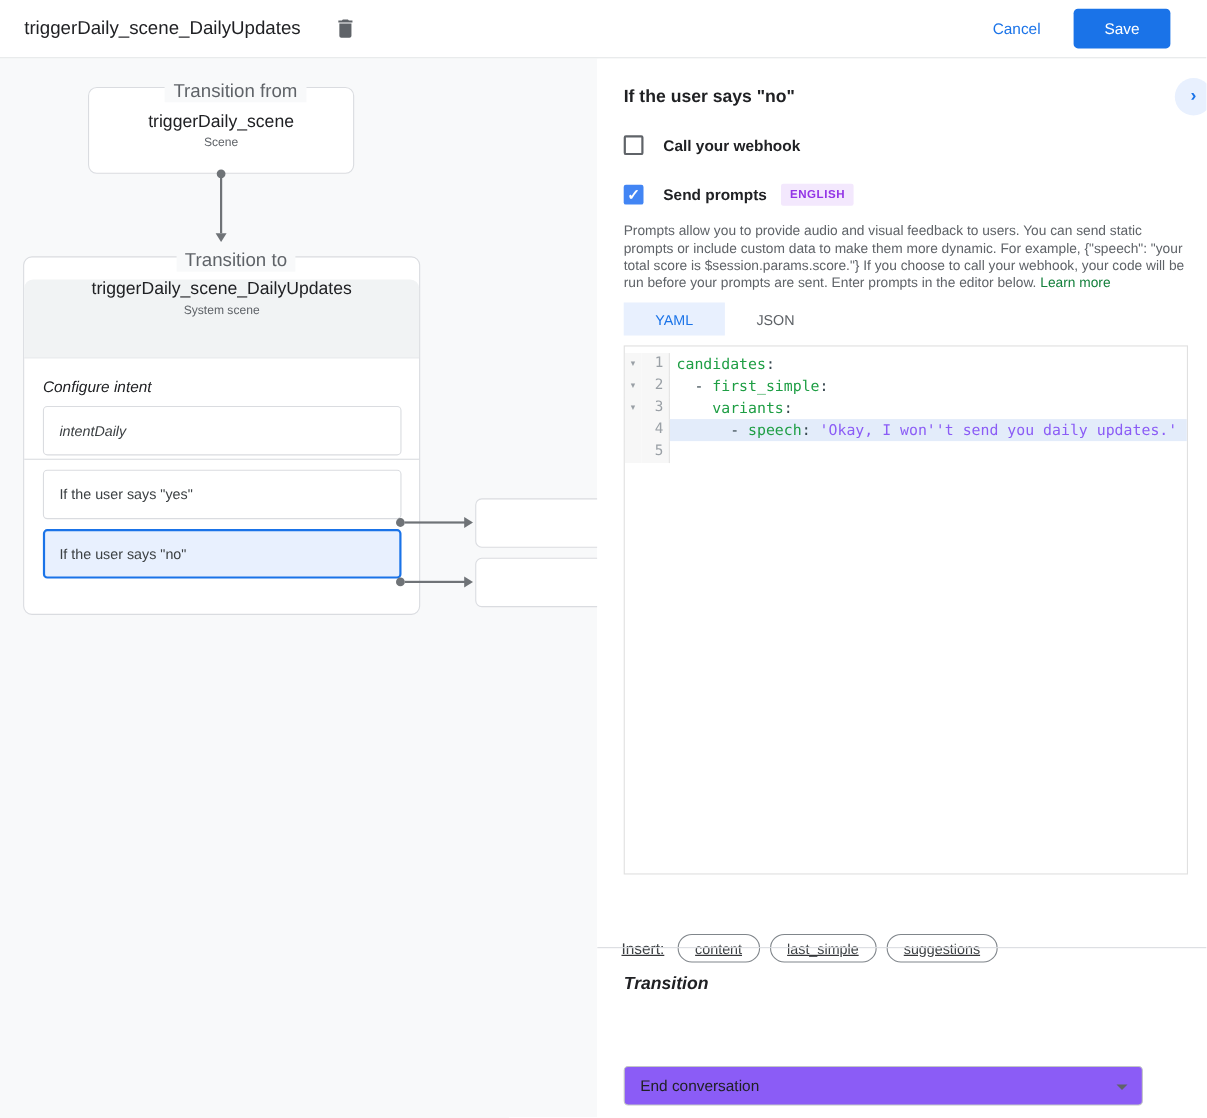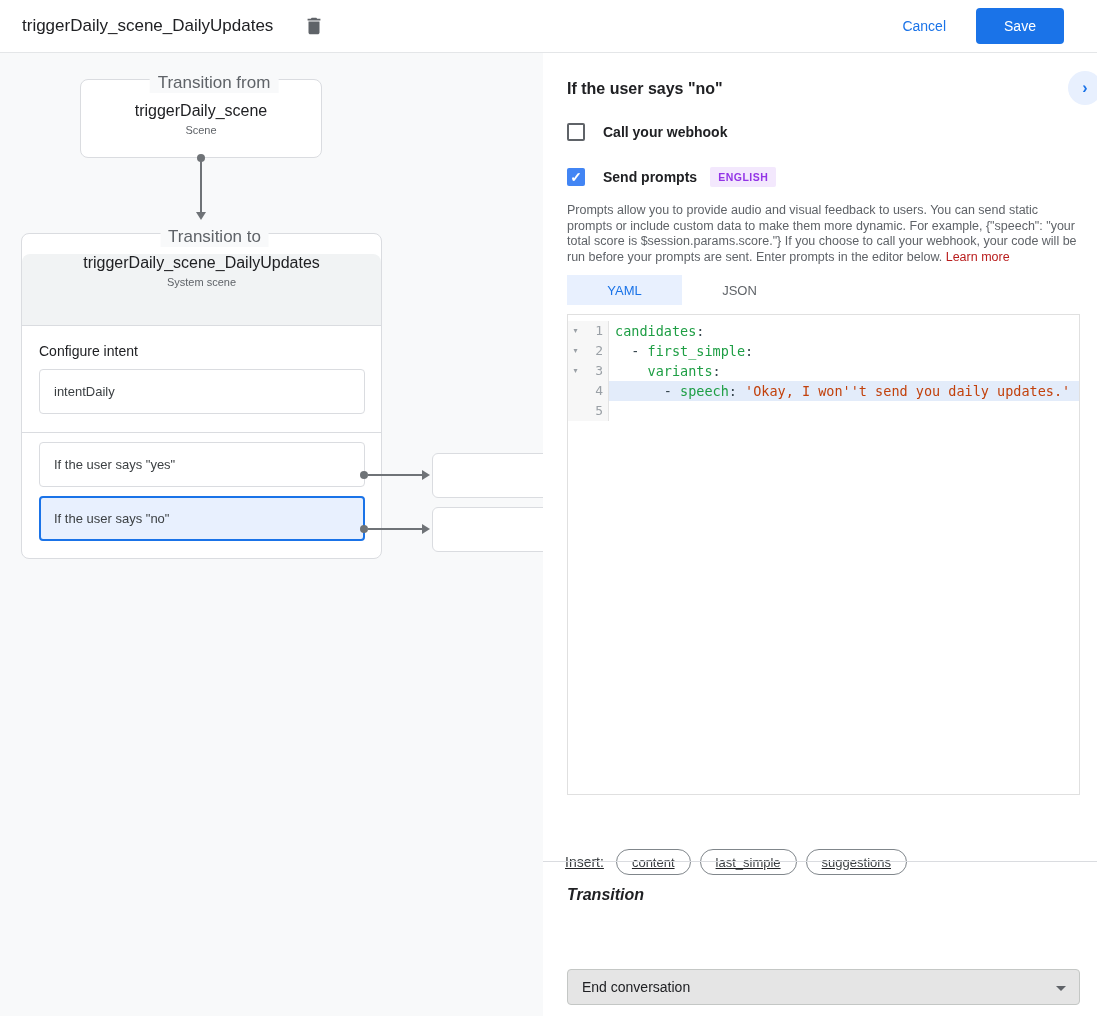--- a/index.html
+++ b/index.html
@@ -39,21 +39,21 @@
   .arrow-right { position:absolute; width:0; height:0; border-top:5px solid transparent;
                  border-bottom:5px solid transparent; border-left:8px solid #6f7377; }
 
   .scene-card { position:absolute; left:21px; top:180px; width:361px; height:326px;
                 background:#fff; border:1px solid #dadce0; border-radius:8px; }
   .scene-card .legend { background:#f8f9fa; }
   .card-header { height:72px; background:#f1f3f4; border-bottom:1px solid #dadce0;
                  border-radius:8px 8px 0 0; text-align:center; }
   .card-header .node-title { margin-top:20px; }
   .card-section { padding:0 16px 0 17px; }
-  .sec-intent { height:107px; border-bottom:1px solid #dadce0; }
+  .sec-intent { height:92px; border-bottom:1px solid #dadce0;font-style:italic; }
   .sec-label { padding-top:17px; font-size:14px; color:#202124; }
   .intent-box { margin-top:10px; height:45px; border:1px solid #dadce0; border-radius:4px;
                 background:#fff; display:flex; align-items:center; padding-left:14px;
                 font-size:13px; color:#3c4043; }
   .cond-row { margin-top:9px; height:45px; border:1px solid #dadce0; border-radius:4px;
               background:#fff; display:flex; align-items:center; padding-left:14px;
               font-size:13px; color:#3c4043; cursor:pointer; }
   .cond-row.selected { background:#e8f0fe; border:2px solid #1a73e8; padding-left:13px; }
   .target-box { position:absolute; width:125px; height:45px; background:#fff;
                 border:1px solid #dadce0; border-radius:6px; }
@@ -68,55 +68,55 @@
   .check-row { position:absolute; left:24px; display:flex; align-items:center; }
   .checkbox { width:18px; height:18px; border:2px solid #5f6368; border-radius:2px;
               background:#fff; flex:none; cursor:pointer; }
   .checkbox.checked { border:none; background:#4285f4; color:#fff; font-size:14px;
                       font-weight:bold; line-height:18px; text-align:center; }
   .check-label { margin-left:18px; font-size:14px; font-weight:bold; color:#202124; }
   .lang-badge { margin-left:13px; background:#f3e8fd; color:#9334e6; font-size:10.5px;
                 font-weight:bold; letter-spacing:.5px; padding:4px 8px; border-radius:2px; }
   .prompts-desc { position:absolute; left:24px; top:150px; width:516px; font-size:12.5px;
                   line-height:15.5px; color:#5f6368; }
-  .learn-more { color:#b91c1c; text-decoration:none; cursor:pointer; }
+  .learn-more { color:#15803d; text-decoration:none; cursor:pointer; }
 
   .tabs { position:absolute; left:24px; top:222px; display:flex; }
-  .tab { width:115px; height:30px; display:flex; align-items:center; justify-content:center;
+  .tab { width:92px; height:30px; display:flex; align-items:center; justify-content:center;
          font-size:13px; font-weight:500; color:#5f6368; cursor:pointer; }
   .tab.active { background:#e8f0fe; color:#1a73e8; }
 
   .editor { position:absolute; left:24px; top:261px; width:513px; height:481px;
             border:1px solid #e0e0e0; background:#fff; overflow:hidden;
             font-family:"DejaVu Sans Mono", monospace; font-size:13.5px; padding-top:6px; }
   .code-row { display:flex; height:20px; line-height:20px; }
   .fold { width:15px; flex:none; background:#f7f7f7; color:#9aa0a6; font-size:8px;
           text-align:center; line-height:20px; cursor:pointer;
           font-family:"Liberation Sans", sans-serif; }
   .lnum { width:26px; flex:none; background:#f7f7f7; border-right:1px solid #e3e3e3;
           color:#9aa0a6; text-align:right; padding-right:5px; font-size:13px; }
   .code-text { flex:1; white-space:pre; overflow:hidden; padding-left:6px; color:#37474f; }
   .code-row.hl .code-text { background:#e3ecfa; }
   .tok-key { color:#1e9e44; }
   .tok-pun { color:#37474f; }
-  .tok-str { color:#c2410c; }
+  .tok-str { color:#8b5cf6; }
 
   .insert-row { position:absolute; left:22px; top:796px; display:flex; align-items:center;text-decoration:underline; }
   .insert-label { font-size:14px; color:#3c4043; margin-right:12px; }
   .chip { height:26px; border:1px solid #80868b; border-radius:14px; background:#fff;
           padding:0 15px; margin-right:9px; font-size:13px; color:#3c4043;
           font-family:inherit; cursor:pointer; }
 
   .panel-divider { position:absolute; left:0; top:808px; width:554px; height:0;
                    border-top:1px solid #dadce0; }
   .transition-title { position:absolute; left:24px; top:833px; font-size:16px; color:#202124;font-style:italic; }
   .transition-desc { position:absolute; left:24px; top:864px; width:516px; font-size:12.5px;
                      line-height:15.5px; color:#5f6368; }
-  .transition-select { position:absolute; left:24px; top:916px; width:513px; height:36px;
-                       border:1px solid #c4c7c5; border-radius:4px; background:#e5e5e5;
+  .transition-select { position:absolute; left:24px; top:916px; width:472px; height:36px;
+                       border:1px solid #c4c7c5; border-radius:4px; background:#8b5cf6;
                        display:flex; align-items:center; padding-left:14px; font-size:14px;
                        color:#202124; cursor:pointer; }
   .select-caret { position:absolute; right:13px; top:16px; width:0; height:0;
                   border-left:5px solid transparent; border-right:5px solid transparent;
                   border-top:5px solid #5f6368; }
 </style>
 </head>
 <body>
 
 <div class="app">

